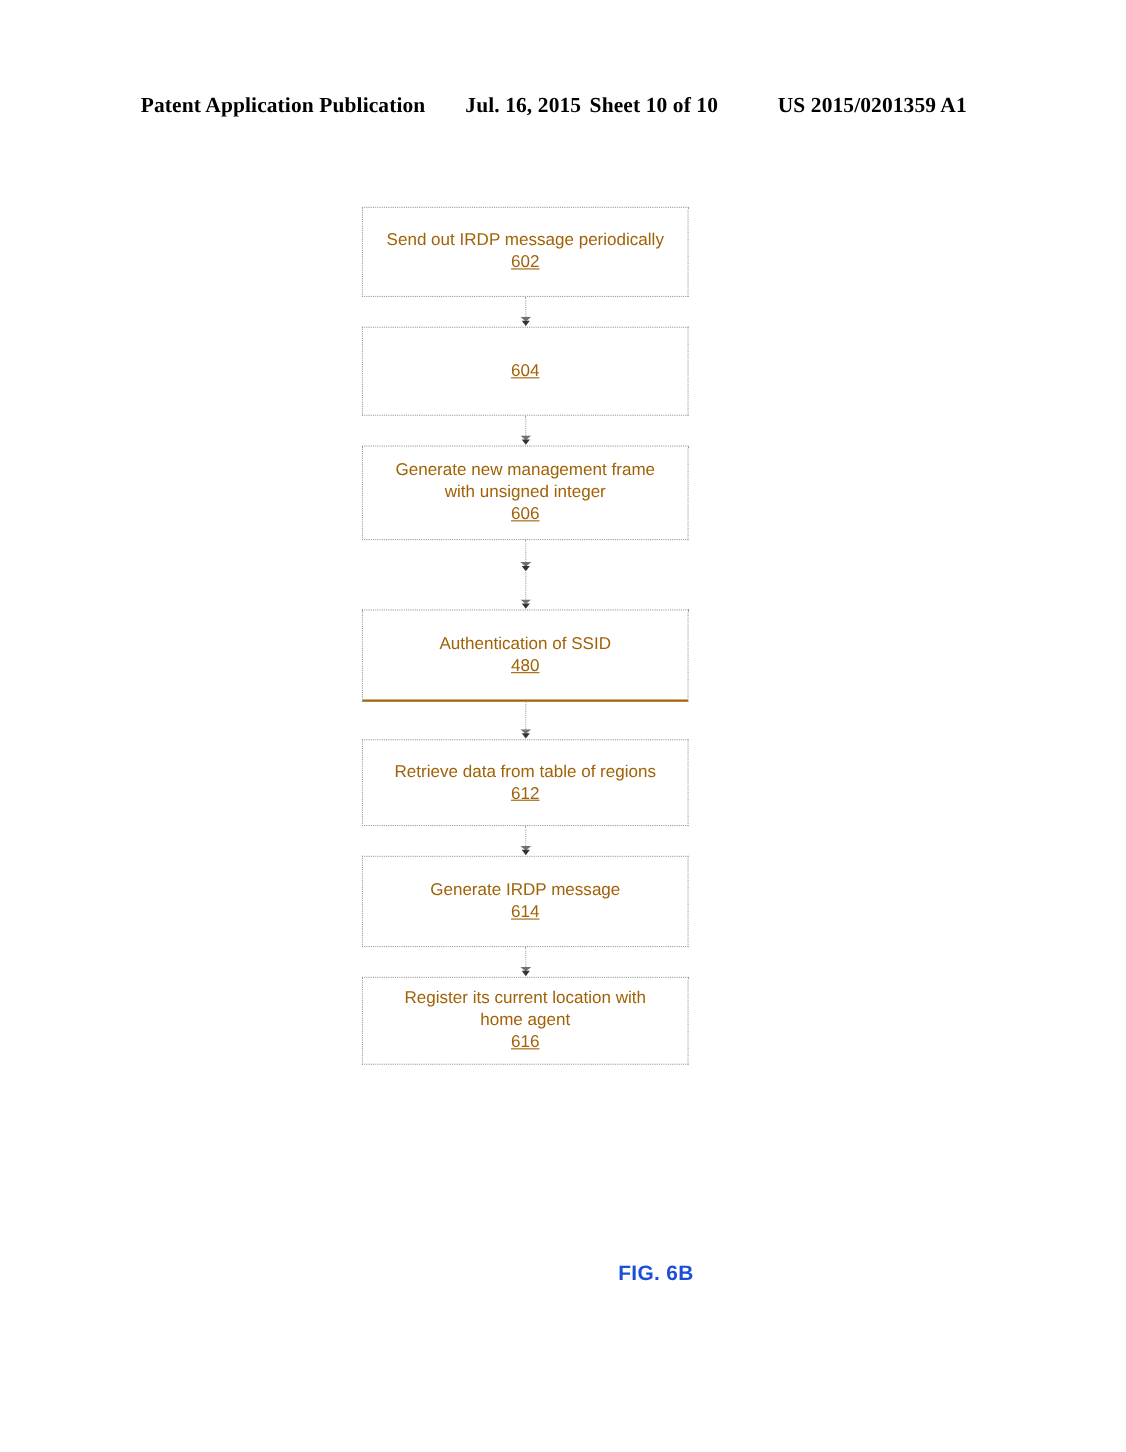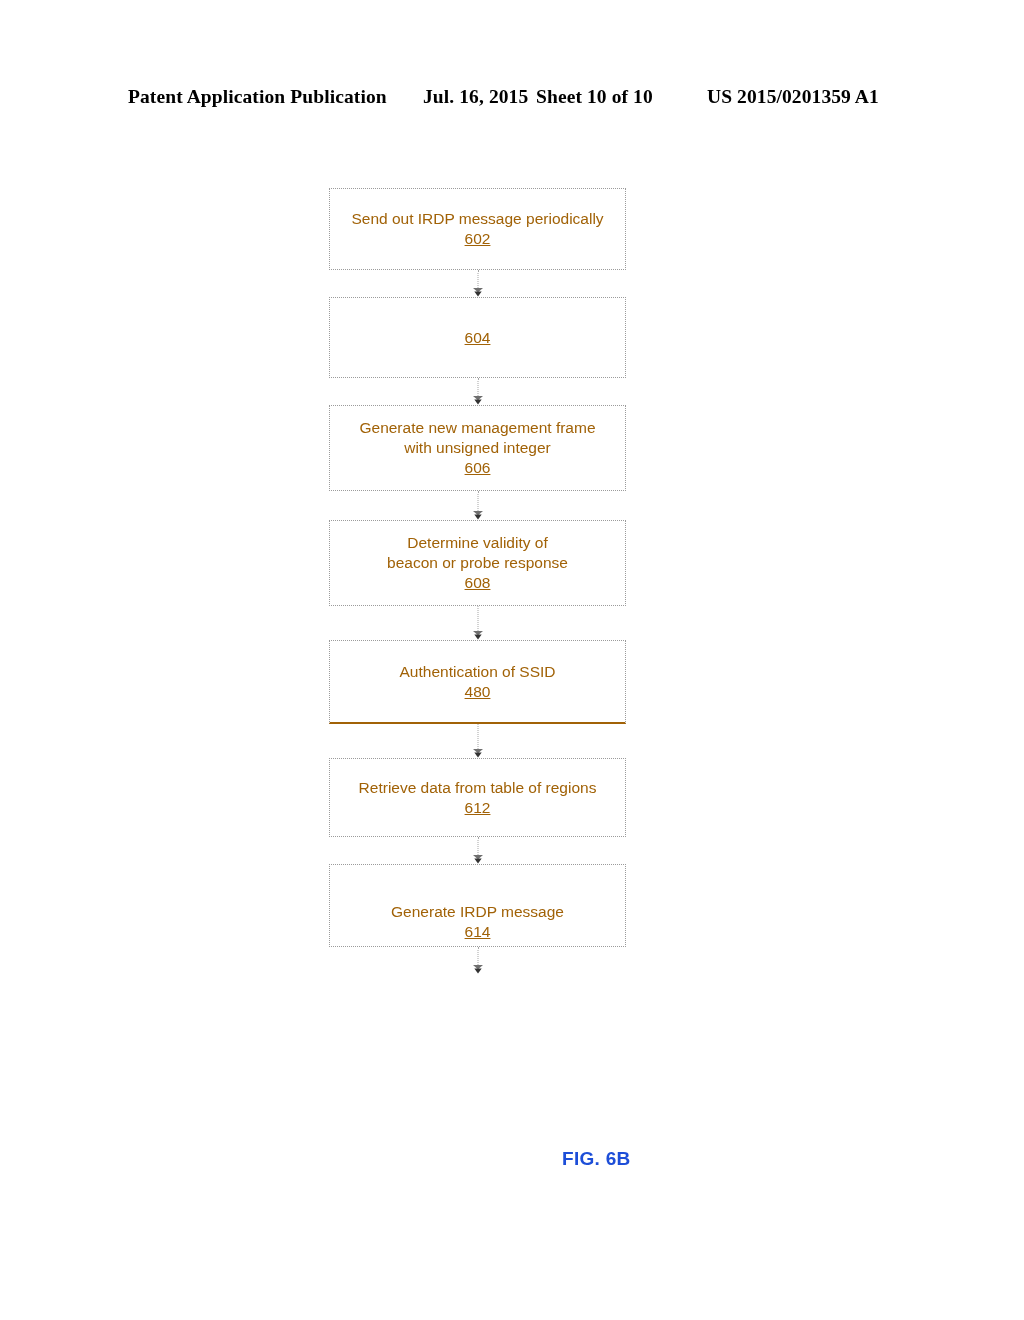--- a/index.html
+++ b/index.html
@@ -70,21 +70,21 @@
     text-underline-offset: 1px;
   }
 
   
   .n602 { height: 82px; }
   .n604 { height: 81px; }
   .n606 { height: 86px; }
   .n608 { height: 86px; }
   .n610 { height: 84px; border-bottom: 2px solid #a16207; }
   .n612 { height: 79px; }
-  .n614 { height: 83px; justify-content: flex-end; }
+  .n614 { height: 83px; }
   .n616 { height: 80px; }
 
   
   .connector {
     position: relative;
     width: 100%;
     display: block;
   }
   .c-short { height: 27px; }
   .c-med   { height: 29px; }
@@ -171,25 +171,20 @@
   <div class="connector c-med">
     <span class="c-line"></span>
     <span class="c-head">
       <svg width="11" height="9" viewBox="0 0 11 9">
         <polygon points="0.5,0 10.5,0 5.5,4.2" fill="#6f6f6f"></polygon>
         <polygon points="1.8,3.6 9.2,3.6 5.5,8.4" fill="#333333"></polygon>
       </svg>
     </span>
   </div>
 
-  <div class="node n608">
-    <span class="node-label">Determine validity of
-beacon or probe response</span>
-    <span class="node-ref">608</span>
-  </div>
 
   <div class="connector c-long">
     <span class="c-line"></span>
     <span class="c-head">
       <svg width="11" height="9" viewBox="0 0 11 9">
         <polygon points="0.5,0 10.5,0 5.5,4.2" fill="#6f6f6f"></polygon>
         <polygon points="1.8,3.6 9.2,3.6 5.5,8.4" fill="#333333"></polygon>
       </svg>
     </span>
   </div>
@@ -232,16 +227,21 @@
   <div class="connector c-short">
     <span class="c-line"></span>
     <span class="c-head">
       <svg width="11" height="9" viewBox="0 0 11 9">
         <polygon points="0.5,0 10.5,0 5.5,4.2" fill="#6f6f6f"></polygon>
         <polygon points="1.8,3.6 9.2,3.6 5.5,8.4" fill="#333333"></polygon>
       </svg>
     </span>
   </div>
 
+  <div class="node n616">
+    <span class="node-label">Register its current location with
+home agent</span>
+    <span class="node-ref">616</span>
+  </div>
 
 </div>
 
 <div class="fig-caption">FIG. 6B</div>
 
 </body></html>

